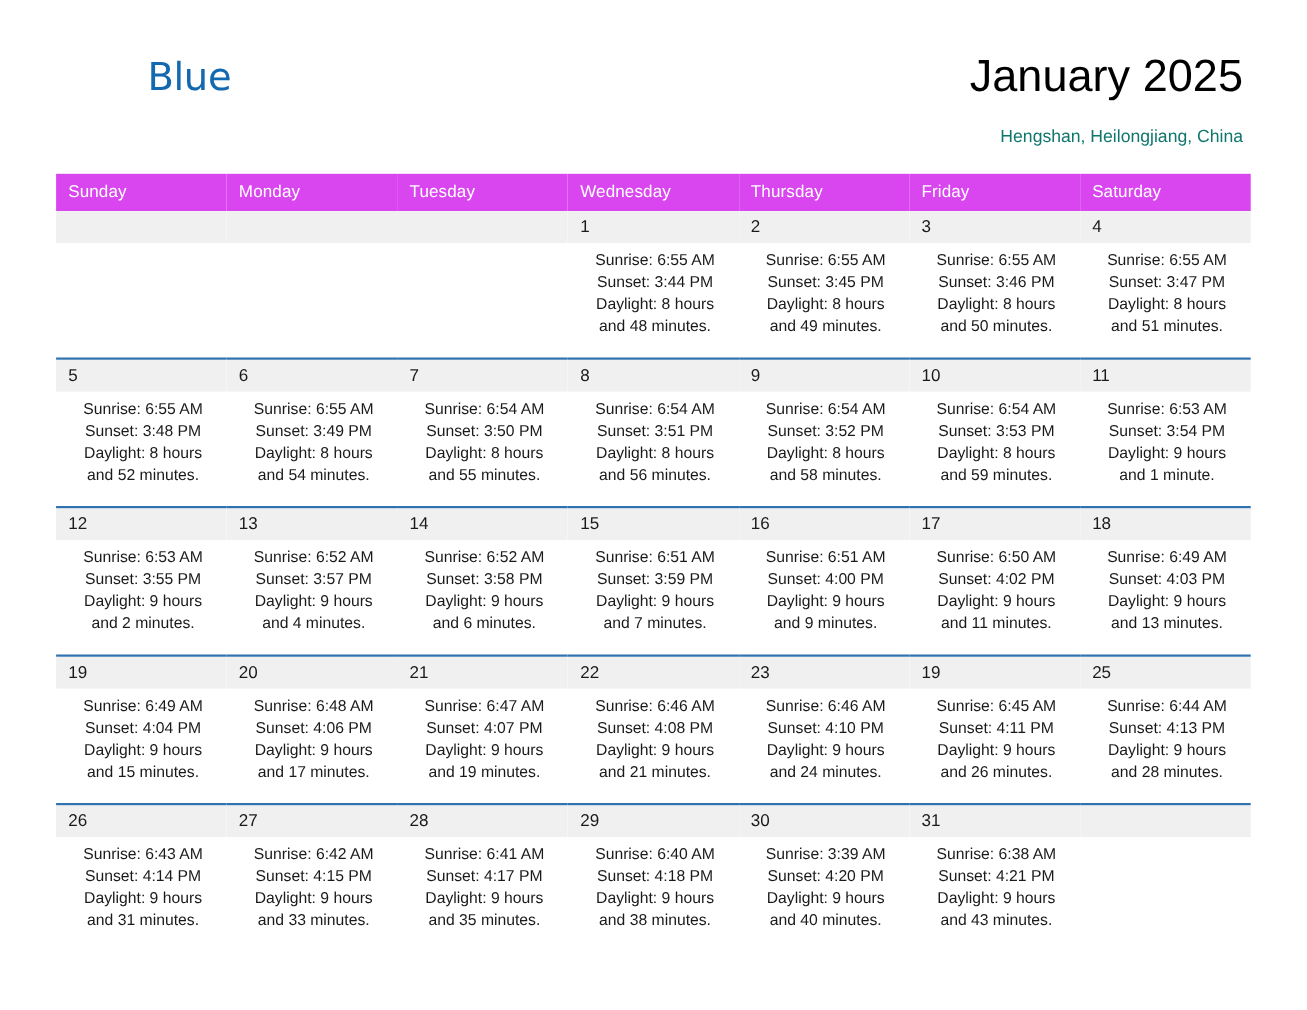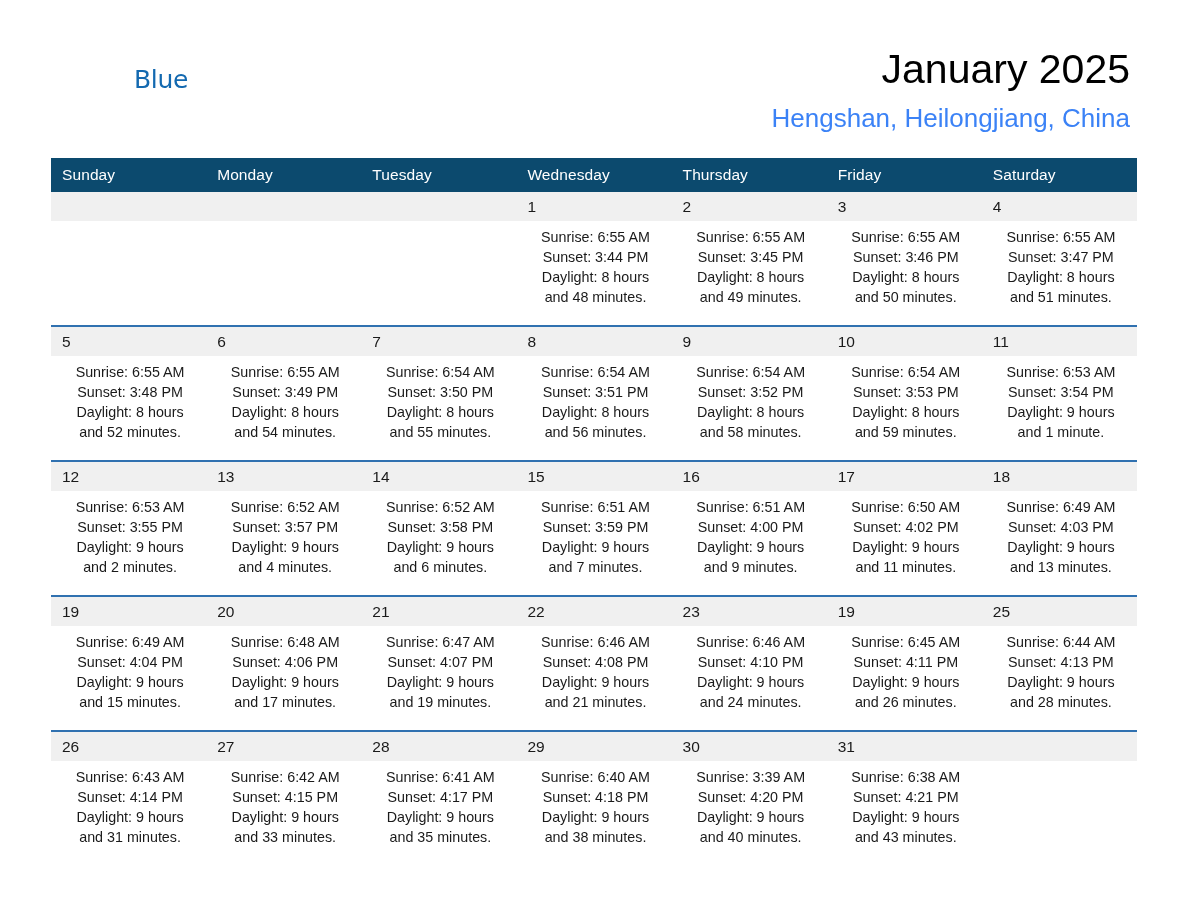--- a/index.html
+++ b/index.html
@@ -51,65 +51,65 @@
     position: absolute;
     left: 94px;
     top: 1px;
     width: 0;
     height: 0;
     border-left: 42px solid #1369b0;
     border-bottom: 30px solid transparent;
     border-top: 0 solid transparent;
   }
   .logo-row2 {
-    margin-top: 15px;
+    margin-top: 2px;
     margin-left: 76px;
-    font-size: 25px;
+    font-size: 35px;
     letter-spacing: -0.3px;
     color: #1369b0;
     font-family: "DejaVu Sans", sans-serif;
     font-weight: 400;
   }
   .title-block {
     position: absolute;
     right: 58px;
     top: 46px;
     text-align: right;
   }
   .cal-title {
     font-size: 41px;
     font-weight: 400;
     color: #000000;
     letter-spacing: 0px;
     line-height: 1.15;
     font-family: "Liberation Sans", sans-serif;
   }
   .cal-subtitle {
-    margin-top: 10px;
-    font-size: 26px;
+    margin-top: 22px;
+    font-size: 16px;
     font-weight: 400;
-    color: #3b82f6;
+    color: #0f766e;
     line-height: 1.2;
     font-family: "Liberation Sans", sans-serif;
   }
 
   
   .cal-wrap {
     position: absolute;
     left: 51px;
     top: 158px;
     width: 1086px;
   }
   table.cal {
     width: 1086px;
     border-collapse: collapse;
     table-layout: fixed;
   }
   table.cal th {
-    background: #0c4a6e;
+    background: #d946ef;
     color: #ffffff;
     font-weight: 400;
     font-size: 15.5px;
     text-align: left;
     padding: 8px 0 8px 11px;
     height: 18px;
     letter-spacing: 0.1px;
     font-family: "Liberation Sans", sans-serif;
   }
   table.cal td {

